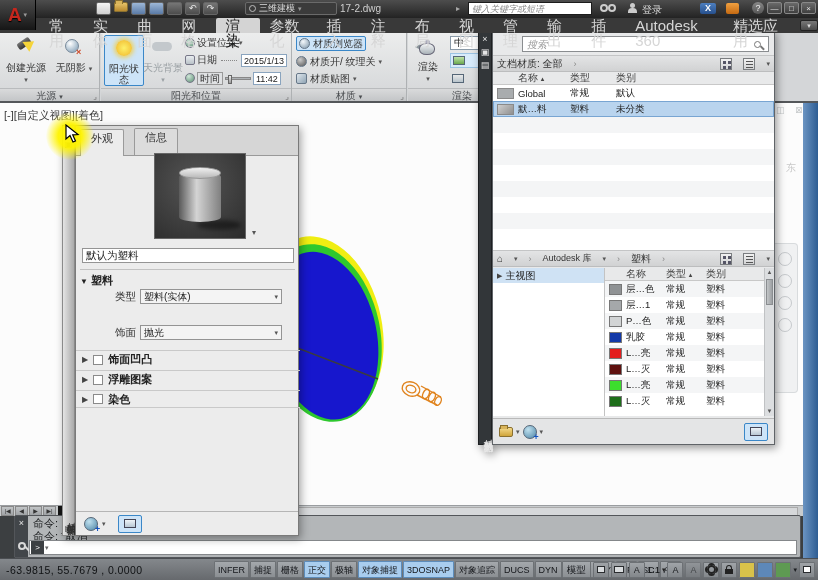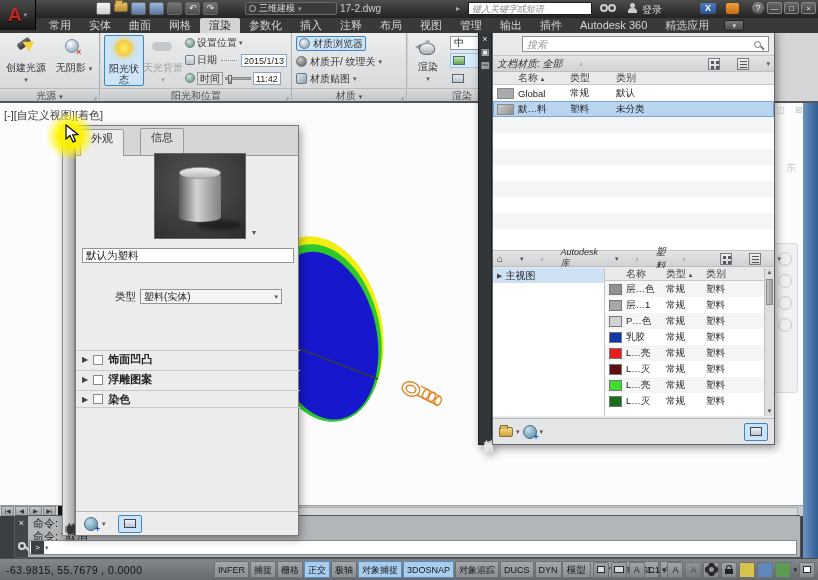--- a/index.html
+++ b/index.html
@@ -31,21 +31,21 @@
   .signin { position:absolute; left:642px; top:3px; color:#ddd; font-size:10px; }
   .tbdd { color:#999; font-size:7px; }
   .xbadge { position:absolute; left:700px; top:3px; width:16px; height:11px; background:linear-gradient(#4d7fc0,#27508d); color:#fff; font-size:9px; font-weight:bold; text-align:center; line-height:11px; border-radius:2px; }
   .obadge { position:absolute; left:726px; top:3px; width:13px; height:11px; background:linear-gradient(#f0a040,#c56a12); border-radius:2px; }
   .helpb { position:absolute; left:752px; top:2px; width:12px; height:12px; border-radius:50%; background:linear-gradient(#888,#555); color:#eee; font-size:9px; text-align:center; line-height:12px; }
   .winbtns { position:absolute; right:2px; top:2px; display:flex; gap:2px; }
   .winbtn { width:15px; height:12px; background:linear-gradient(#6a6a6a,#3f3f3f); border:1px solid #888; border-radius:2px; color:#e8e8e8; font-size:8px; text-align:center; line-height:11px; }
 
   
   .tabsrow { position:absolute; left:0; top:18px; width:818px; height:15px; background:#393939; z-index:39; display:flex; padding-left:40px; }
-  .rtab { padding:0 9px; font-size:11px; line-height:15px; color:#d6d6d6; }
+  .rtab { padding:0 9px; font-size:15px; line-height:15px; color:#d6d6d6; }
   .rtab.active { background:#d4d4d4; color:#1b1b1b; border-radius:2px 2px 0 0; }
   .rtab-ico { width:20px; height:11px; margin-top:2px; margin-left:6px; background:linear-gradient(#777,#4a4a4a); border:1px solid #222; border-radius:2px; color:#ddd; font-size:7px; text-align:center; line-height:9px; }
 
   
   .ribbon { position:absolute; left:0; top:33px; width:818px; height:70px; background:#d4d6d8; border-bottom:2px solid #54575a; z-index:10; }
   .panel { position:absolute; top:0; height:68px; background:linear-gradient(#eceded,#d3d5d7); border-right:1px solid #aeb1b3; }
   .plabel { position:absolute; left:0; right:0; bottom:0; height:13px; font-size:10px; color:#4a4d50; text-align:center; line-height:13px; background:linear-gradient(#d9dadb,#c3c5c7); border-top:1px solid #b9bbbd; }
   .plabel .lnch { position:absolute; right:2px; top:1px; font-size:8px; color:#666; }
   .bigbtn { position:absolute; top:2px; width:44px; height:51px; text-align:center; font-size:10px; color:#333; line-height:11px; }
   .bigbtn .icon { height:24px; margin:1px auto 2px; position:relative; width:26px; }
@@ -124,21 +124,21 @@
   .lockb .bod { width:8px; height:5px; background:#222; display:block; margin:0 auto; }
   .gearc { width:9px; height:9px; border:2px solid #222; border-radius:50%; box-shadow:0 -3px 0 -1px #222,0 3px 0 -1px #222,-3px 0 0 -1px #222,3px 0 0 -1px #222; }
   .scale { display:flex; align-items:center; gap:2px; }
 
   
   .med { position:absolute; left:62px; top:125px; width:237px; height:411px; z-index:30; filter:drop-shadow(2px 3px 4px rgba(0,0,0,.35)); }
   .med-grip { position:absolute; left:0; top:0; width:13px; height:100%; background:linear-gradient(90deg,#e4e4e4,#aaaaaa); border:1px solid #8a8a8a; }
   .gripbtn { display:block; width:11px; height:11px; margin:1px auto 0; font-size:8px; line-height:11px; text-align:center; color:#333; }
   .med-title { position:absolute; bottom:16px; left:1px; writing-mode:vertical-rl; font-size:10px; color:#2e2e2e; letter-spacing:1px; }
   .med-body { position:absolute; left:13px; top:0; right:0; bottom:0; background:#ececec; border:1px solid #7a7a7a; }
-  .etabs { position:absolute; left:0; right:0; top:0; height:30px; background:#d6d6d6; border-bottom:1px solid #999; display:flex; padding:2px 4px 0; gap:16px; }
+  .etabs { position:absolute; left:0; right:0; top:0; height:30px; background:#d6d6d6; border-bottom:1px solid #999; display:flex; padding:2px 4px 0; gap:10px; }
   .etab { padding:0 10px; font-size:11px; line-height:16px; color:#333; background:#dcdcdc; border:1px solid #9a9a9a; border-bottom:none; border-radius:2px 2px 0 0; }
   .etab.active { background:#ececec; position:relative; top:1px; }
   .preview { position:absolute; left:78px; top:27px; width:92px; height:86px; background:radial-gradient(circle at 45% 35%,#555,#2c2c2c); border:1px solid #666; }
   .cyl { position:absolute; left:24px; top:18px; width:42px; height:50px; background:linear-gradient(90deg,#5a5a5a,#d4d4d4 42%,#808080); border-radius:50%/10%; }
   .cylcap { position:absolute; left:24px; top:13px; width:42px; height:12px; background:linear-gradient(#f0f0f0,#b8b8b8); border-radius:50%; border:1px solid #999; }
   .cylshadow { position:absolute; left:42px; top:66px; width:44px; height:10px; background:rgba(0,0,0,.45); border-radius:50%; filter:blur(2px); }
   .pvdd { position:absolute; left:176px; top:102px; font-size:8px; color:#555; }
   .ename { position:absolute; left:6px; top:122px; width:212px; height:15px; border:1px solid #949494; background:#fff; font-size:10.5px; padding:0 3px; color:#222; }
   .esect { position:absolute; left:4px; top:143px; width:215px; font-size:11px; font-weight:bold; color:#222; border-top:1px solid #c2c2c2; padding-top:3px; }
   .esect .tri { font-size:8px; margin-right:3px; font-weight:normal; }
@@ -162,21 +162,21 @@
   .mbr { position:absolute; left:478px; top:30px; width:297px; height:415px; z-index:31; filter:drop-shadow(2px 3px 4px rgba(0,0,0,.4)); }
   .mbr-grip { position:absolute; left:0; top:0; width:14px; height:100%; background:#323639; border:1px solid #1d1f21; }
   .mbr-grip .gb { display:block; color:#e4e4e4; font-size:9px; text-align:center; margin-top:3px; }
   .mbr-title { position:absolute; bottom:8px; left:2px; writing-mode:vertical-rl; font-size:10px; color:#e8e8e8; letter-spacing:1px; }
   .mbr-body { position:absolute; left:14px; top:0; right:0; bottom:0; background:#e8e9ea; border:1px solid #606468; }
   .msearch { position:absolute; left:5px; top:5px; right:5px; height:16px; border:1px solid #8a8d90; background:#fff; display:flex; align-items:center;margin-left:24px; }
   .msearch input { flex:1; border:none; outline:none; font-size:10px; font-style:italic; color:#888; padding:0 4px; background:transparent; }
   .msearch input::placeholder { color:#999; font-style:italic; }
   .mag { width:7px; height:7px; border:1.5px solid #777; border-radius:50%; position:relative; margin-right:7px; flex:none; }
   .mag i { position:absolute; left:5px; top:5px; width:5px; height:1.5px; background:#777; transform:rotate(45deg); }
-  .crumb { position:absolute; left:0; right:0; height:17px; background:linear-gradient(#e3e4e5,#d1d2d3); border-top:1px solid #c4c5c6; border-bottom:1px solid #bcbdbe; display:flex; align-items:center; font-size:10px; color:#333; padding:0 4px; gap:17px;font-style:italic; }
+  .crumb { position:absolute; left:0; right:0; height:17px; background:linear-gradient(#e3e4e5,#d1d2d3); border-top:1px solid #c4c5c6; border-bottom:1px solid #bcbdbe; display:flex; align-items:center; font-size:10px; color:#333; padding:0 4px; gap:11px; }
   .crumb .sep { color:#888; font-size:9px; }
   .crumb .sp { flex:1; }
   .vico { width:12px; height:12px; border:1px solid #7a7d80; background:linear-gradient(#f2f2f2,#d2d3d4); flex:none; position:relative; }
   .vico.list::before { content:""; position:absolute; left:2px; top:2px; width:7px; height:1.5px; background:#555; box-shadow:0 3px 0 #555,0 6px 0 #555; }
   .vico.grid::before { content:""; position:absolute; left:2px; top:2px; width:3px; height:3px; background:#556; box-shadow:5px 0 0 #556,0 5px 0 #556,5px 5px 0 #556; }
   .thead { display:flex; font-size:10px; color:#444; height:13px; align-items:center; border-bottom:1px solid #c8c8c8; background:#e8e9ea; }
   .trow { display:flex; align-items:center; height:16px; font-size:9.5px; color:#222; }
   .trow.alt { background:#f4f5f6; }
   .trow.sel { background:#b9d4ee; outline:1px solid #78a5d2; outline-offset:-1px; }
   .swatch { width:17px; height:11px; border:1px solid #8a8a8a; margin:0 4px 0 4px; flex:none; background:linear-gradient(135deg,#cfcfcf,#8f8f8f); }
@@ -489,24 +489,34 @@
       <div class="etab active">外观</div>
       <div class="etab">信息</div>
     </div>
     <div class="preview">
       <span class="cylshadow"></span>
         <span class="cyl"></span>
         <span class="cylcap"></span>
     </div>
     <div class="pvdd">▾</div>
     <input class="ename" value="默认为塑料" style="">
+    <div class="esect">
+      <span class="tri">▼</span><span>塑料</span>
+    </div>
     <div class="erow" style="top:163px;">
       <span class="lab">类型</span>
       <div class="efield" style="width:142px;">
         <span>塑料(实体)</span>
+          <span class="dd">▾</span>
+      </div>
+    </div>
+    <div class="erow" style="top:199px;">
+      <span class="lab">饰面</span>
+      <div class="efield" style="width:142px;">
+        <span>抛光</span>
           <span class="dd">▾</span>
       </div>
     </div>
     <div class="ecoll" style="top:224px;">
       <span class="tri">▶</span>
       <span class="chk"></span>
       <span>饰面凹凸</span>
     </div>
     <div class="ecoll" style="top:244px;">
       <span class="tri">▶</span>

